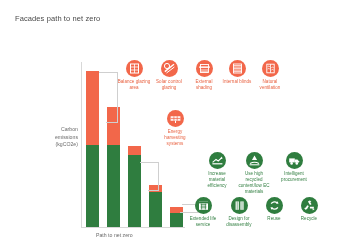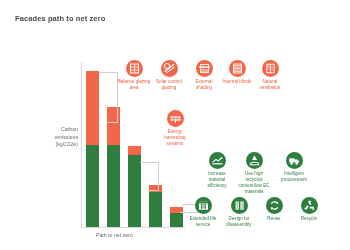--- a/index.html
+++ b/index.html
@@ -5,21 +5,21 @@
   html, body { margin:0; padding:0; }
   body {
     width:350px; height:250px;
     background:#ffffff;
     font-family:"Liberation Sans", sans-serif;
     overflow:hidden;
     position:relative;
   }
   #title {
     position:absolute; left:15px; top:14px;
-    font-size:7.5px; font-weight:bold; color:#4a4a4a;
+    font-size:7.5px; font-weight:normal; color:#4a4a4a;
     letter-spacing:0.1px;
   }
   
   #plot {
     position:absolute;
     left:81px; top:62px; width:104px; height:166px;
     border-left:1px solid #d8d8d8;
     border-bottom:1px solid #d8d8d8;
     box-sizing:border-box;
   }

